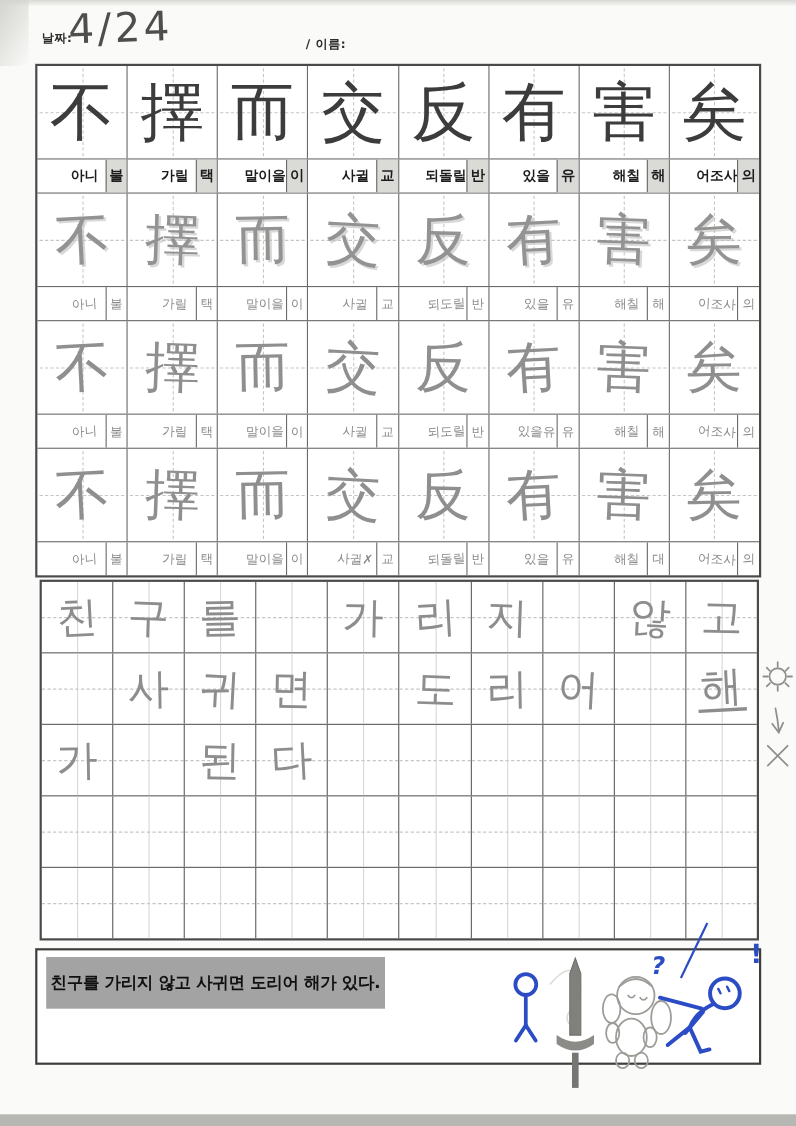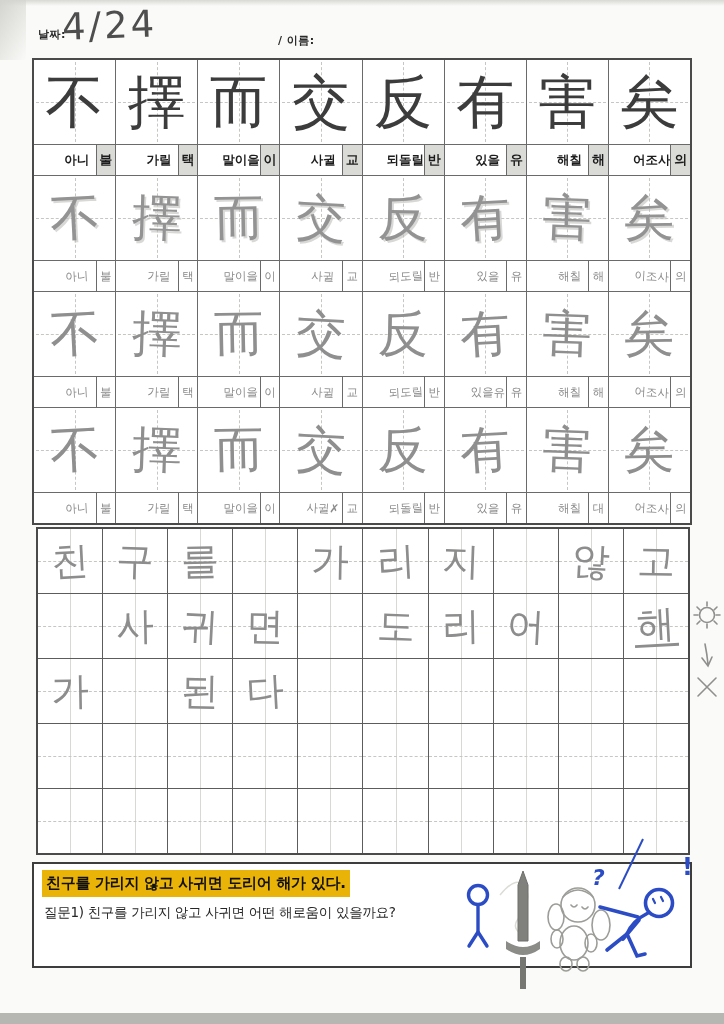--- a/index.html
+++ b/index.html
@@ -71,22 +71,22 @@
   
   .margin-doodle{position:absolute;left:690px;top:598px;width:34px;height:118px;}
 
   
   .bottom-box{
     position:absolute;left:32px;top:862px;width:660px;height:106px;
     border:2px solid #3d3d3d;background:#fff;box-sizing:border-box;
   }
   .bbox-title{
     position:absolute;left:8px;top:6px;display:inline-block;
-    background:#eab308;color:#101010;font-weight:bold;font-size:15px;
-    padding:4px 4px;letter-spacing:-0.3px;white-space:nowrap;
+    background:#a3a3a3;color:#101010;font-weight:bold;font-size:15px;
+    padding:14px 4px;letter-spacing:-0.3px;white-space:nowrap;
   }
   .bbox-q{position:absolute;left:10px;font-size:13.5px;color:#262626;letter-spacing:-0.3px;white-space:nowrap;}
   .bbox-q1{top:40px;}
   .bbox-q2{top:70px;}
 
   .doodles{position:absolute;left:430px;top:833px;width:294px;height:185px;pointer-events:none;}
 </style>
 </head>
 <body>
 
@@ -444,21 +444,20 @@
   <g stroke="#8f8f8d" fill="none" stroke-width="1.6" stroke-linecap="round">
     <circle cx="17" cy="17" r="7.5"></circle>
     <path d="M17,4 L17,8 M27,9 L24,12 M30,17 L26,17 M27,26 L24,23 M17,30 L17,26 M7,26 L10,23 M4,17 L8,17 M7,9 L10,12"></path>
     <path d="M15,46 Q17,56 18,66 M12,60 L18,68 L22,59"></path>
     <path d="M8,80 L26,98 M26,80 L8,98"></path>
   </g>
 </svg>
 
 <div class="bottom-box">
   <span class="bbox-title">친구를 가리지 않고 사귀면 도리어 해가 있다.</span>
-  <span class="bbox-q bbox-q1">질문1) 친구를 가리지 않고 사귀면 어떤 해로움이 있을까요?</span>
 </div>
 
 <svg class="doodles" viewBox="0 0 294 185">
 
   <path d="M70,62 q18,-22 26,-6 q6,12 -8,30 q-6,8 2,14" stroke="#dcdcd7" stroke-width="1.5" fill="none"></path>
 
   <g stroke="#2b4cc4" fill="none" stroke-width="3.4" stroke-linecap="round">
     <circle cx="48" cy="62" r="9.5"></circle>
     <path d="M48,72 L48,99"></path>
     <path d="M48,99 L39,113 M48,99 L57,113"></path>

